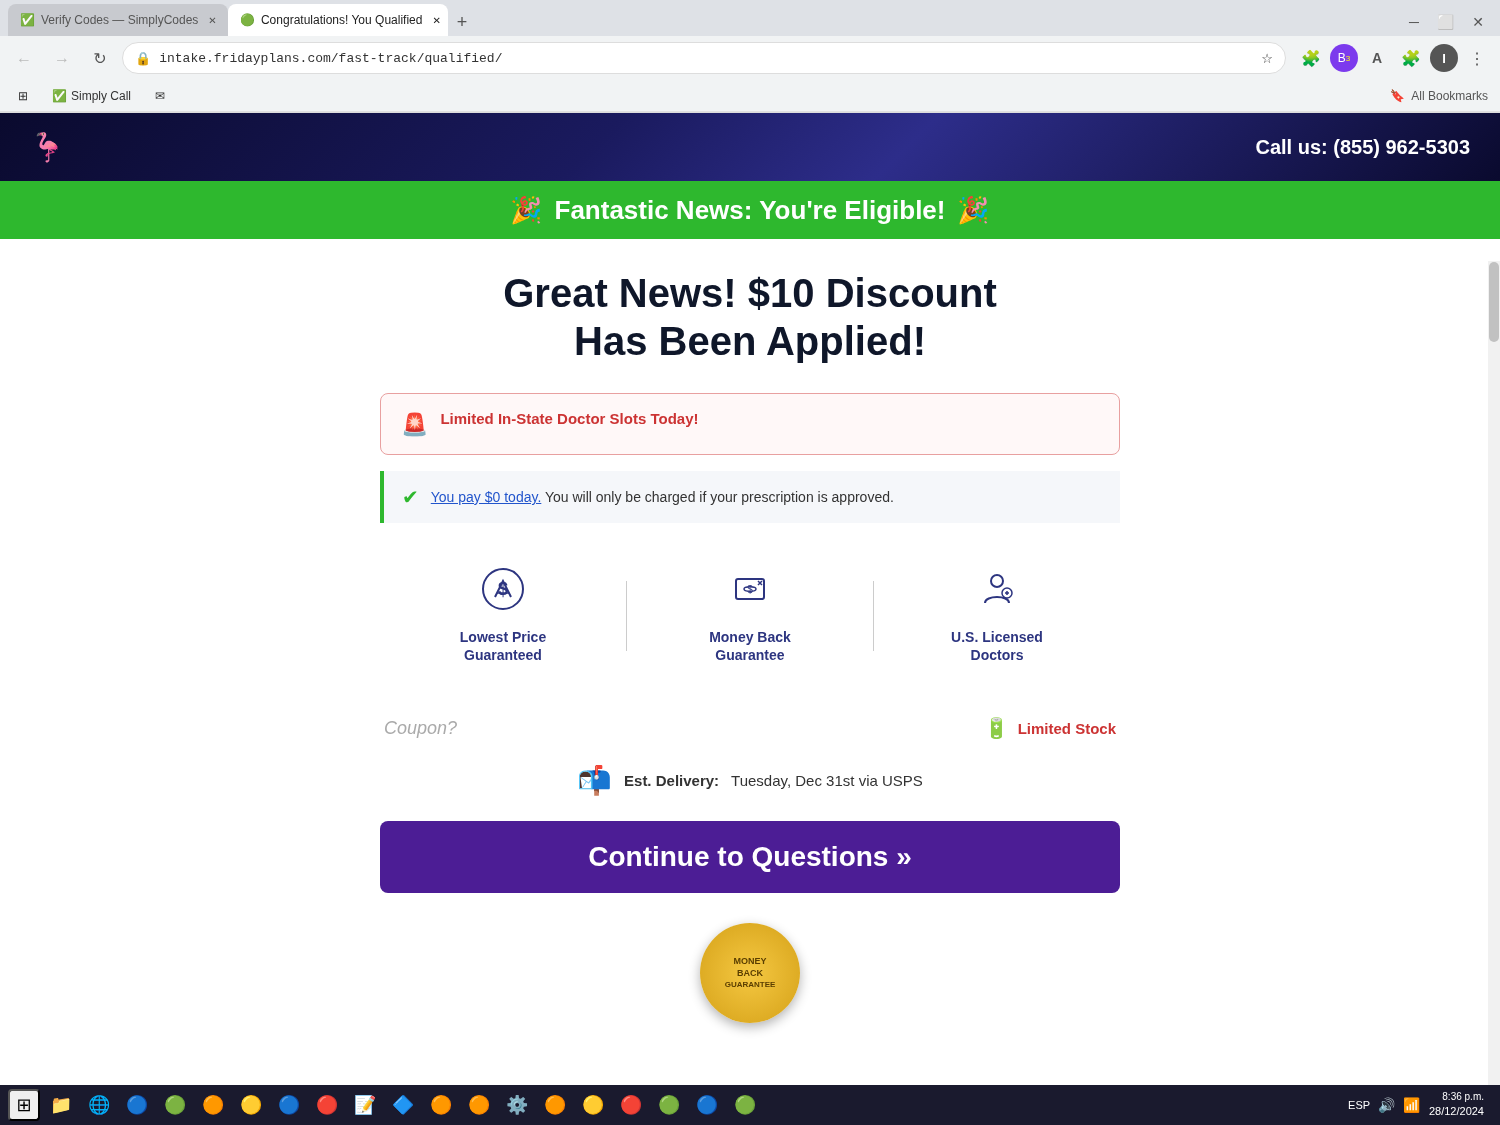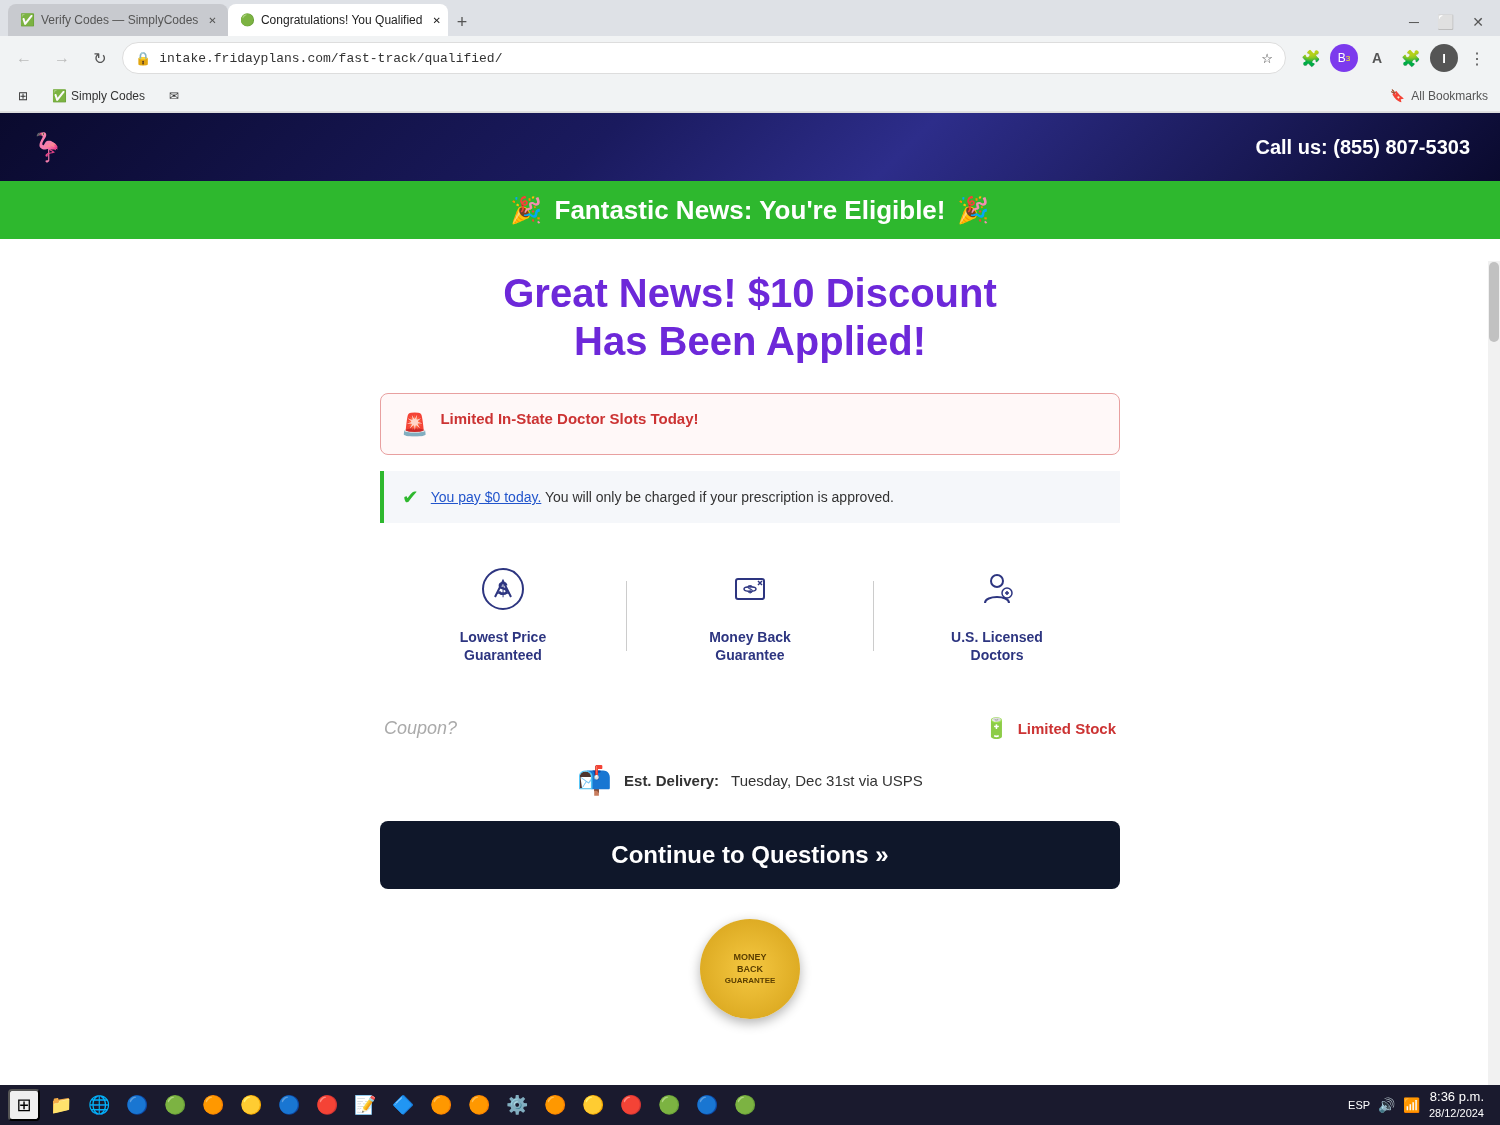--- a/index.html
+++ b/index.html
@@ -205,21 +205,21 @@
     
     .main-content {
       max-width: 780px;
       margin: 0 auto;
       padding: 30px 20px;
       text-align: center;
     }
     .main-title {
       font-size: 40px;
       font-weight: bold;
-      color: #6d28d9;
+      color: #0f172a;
       line-height: 1.2;
       margin-bottom: 28px;
     }
 
     
     .alert-box {
       border: 1.5px solid #e8a0a0;
       border-radius: 8px;
       background: #fff8f8;
       padding: 16px 20px;
@@ -337,23 +337,23 @@
     }
     .delivery-label {
       font-weight: bold;
     }
 
     
     .cta-button {
       display: block;
       width: 100%;
       padding: 20px;
-      background: #0f172a;
+      background: #4c1d95;
       color: #fff;
-      font-size: 24px;
+      font-size: 28px;
       font-weight: bold;
       border: none;
       border-radius: 8px;
       cursor: pointer;
       text-align: center;
       margin-bottom: 30px;
     }
 
     
     .seal-area {
@@ -514,40 +514,40 @@
       <button class="toolbar-icon-btn">⋮</button>
     </div>
   </div>
 
   <div class="bookmarks-bar">
     <div class="bookmark-item">
       <span>⊞</span>
     </div>
     <div class="bookmark-item">
       <span>✅</span>
-      <span>Simply Codes</span>
+      <span>Simply Call</span>
     </div>
     <div class="bookmark-item">
       <span>✉</span>
     </div>
     <div class="bookmarks-right">
       <span>🔖</span>
       <span>All Bookmarks</span>
     </div>
   </div>
 </div>
 
 <div style="position:relative;">
   <div class="page-content">
 
     <div class="top-banner">
       <div class="top-banner-logo">
         <span class="logo-flamingo">🦩</span>
       </div>
-      <div class="call-us">Call us: (855) 807-5303</div>
+      <div class="call-us">Call us: (855) 962-5303</div>
     </div>
 
     <div class="green-banner">
       <span class="party-icon">🎉</span>
       <span class="green-banner-text">Fantastic News: You're Eligible!</span>
       <span class="party-icon">🎉</span>
     </div>
 
     <div class="main-content">
       <h1 class="main-title">
@@ -666,17 +666,17 @@
     <div class="taskbar-app">🔴</div>
     <div class="taskbar-app">🟢</div>
     <div class="taskbar-app">🔵</div>
     <div class="taskbar-app">🟢</div>
   </div>
   <div class="taskbar-sys">
     <span style="color:#fff;font-size:11px;">ESP</span>
     <span style="font-size:14px;">🔊</span>
     <span style="font-size:14px;">📶</span>
     <div class="taskbar-time">
-      <div style="color:#fff;font-size:13px;">8:36 p.m.</div>
+      <div style="color:#fff;font-size:10px;">8:36 p.m.</div>
       <div style="color:#fff;font-size:11px;">28/12/2024</div>
     </div>
   </div>
 </div>
 
 </body></html>

